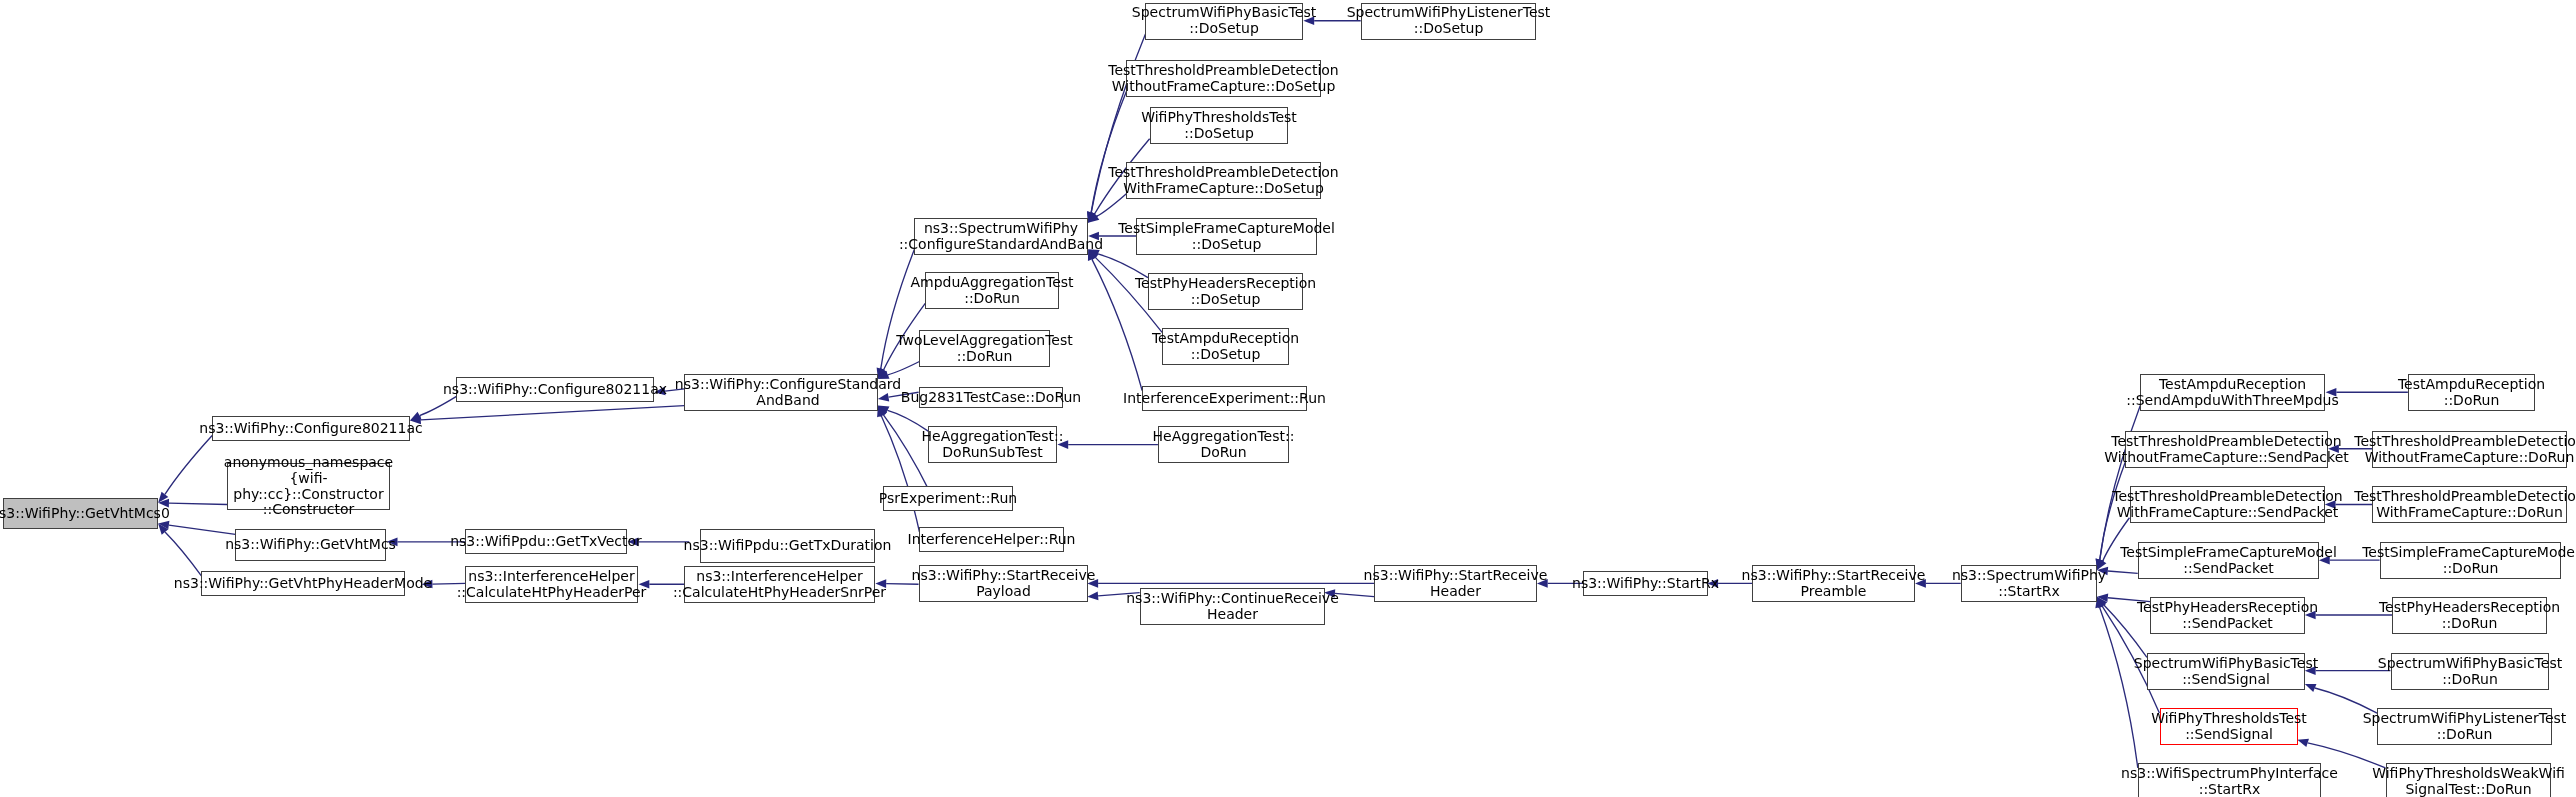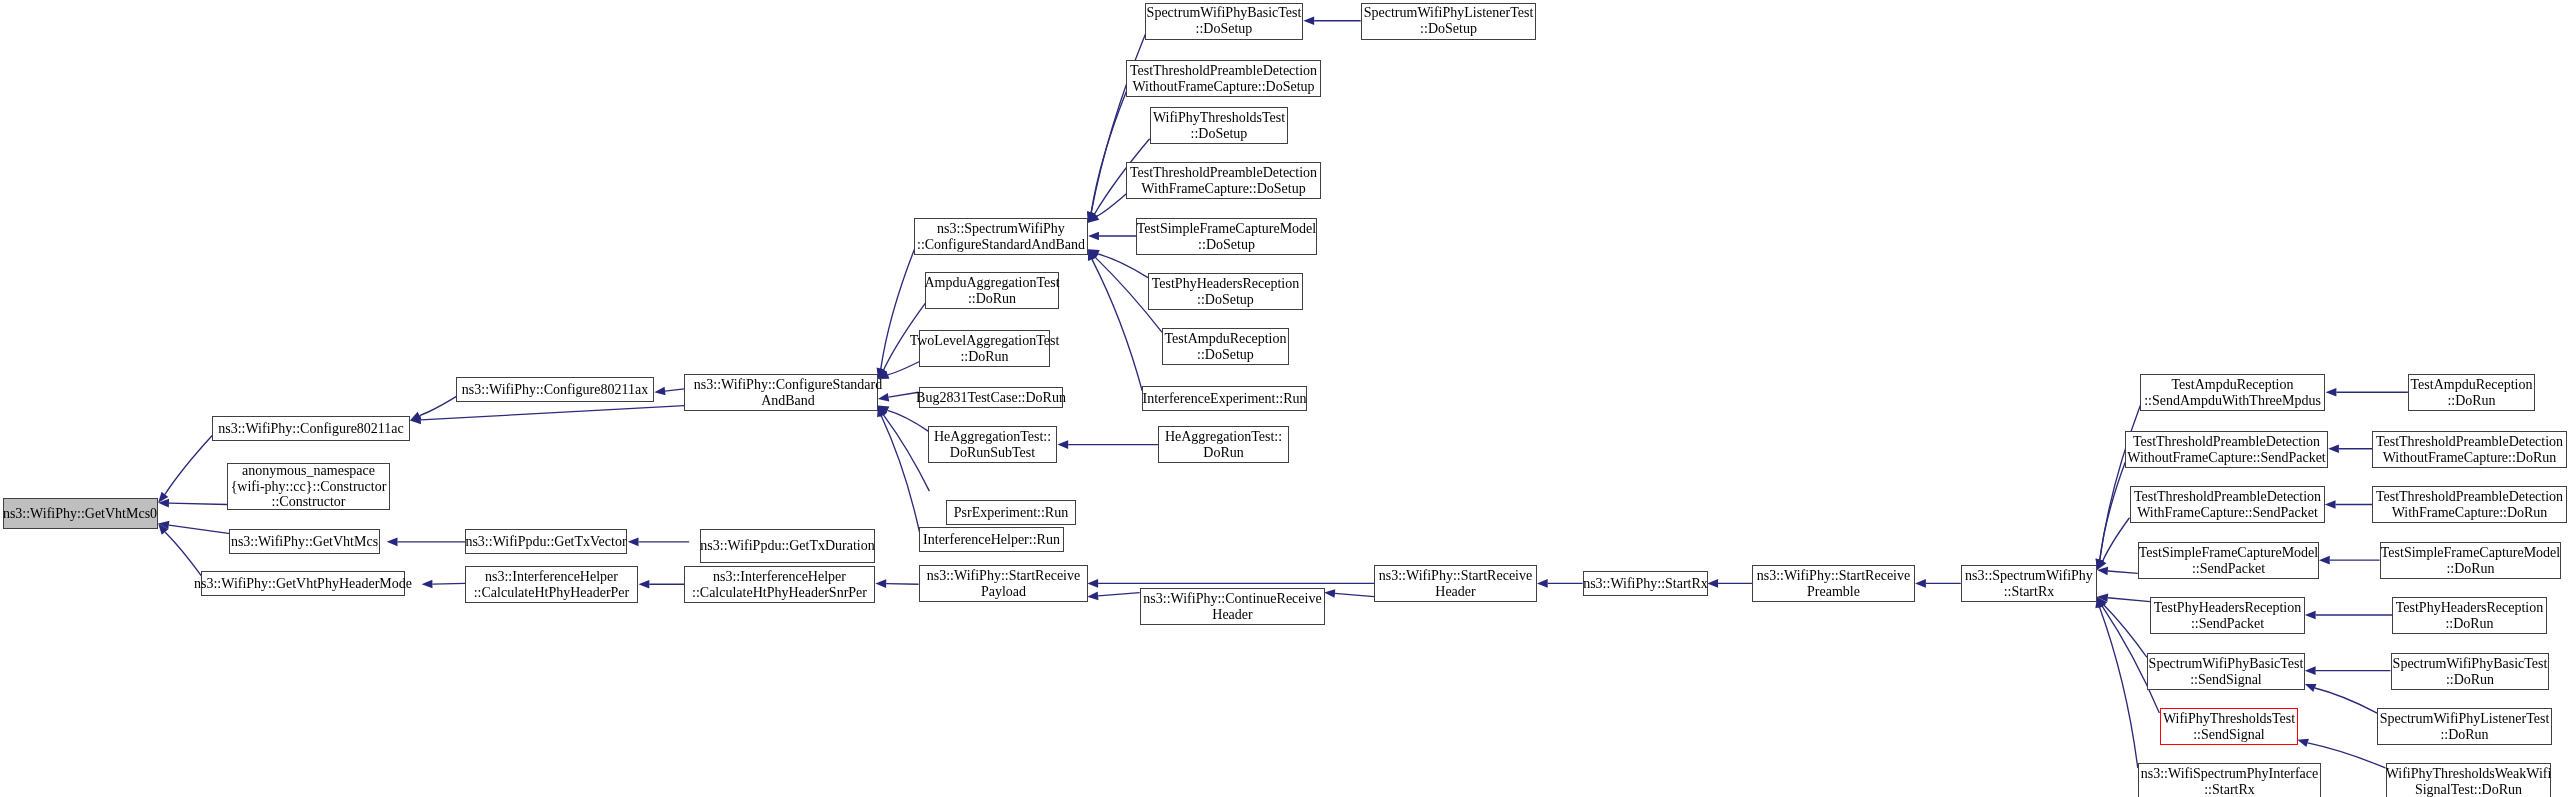--- a/index.html
+++ b/index.html
@@ -14,21 +14,20 @@
     color:#000000;
     font-size:14px;
     line-height:1.12;
     text-align:center;
     display:flex;
     align-items:center;
     justify-content:center;
     white-space:pre-line;
     letter-spacing:0px;
     z-index:2;
-    font-family:Liberation Serif, serif;
   }
   .node.root{background:#bfbfbf;border:0.8px solid #404040;}
   .node.hl{border:1.7px solid #ff0000;}
   svg line, svg path{stroke:#2a2a7a;fill:none;}
 </style>
 </head>
 <body>
 
 <div id="canvas">
   <svg id="edges" xmlns="http://www.w3.org/2000/svg" viewBox="0 0 3099 959" width="2576" height="797">
@@ -134,41 +133,41 @@
       <polygon points="2773,823 2787.00140104754,823.0277255466289 2783.1198245195096,832.6762157734487" fill="#27277e"></polygon>
       <path d="M 2870 924 Q 2818.87 902.886 2776.3787991149156 893.9705582066711" stroke="#27277e" stroke-width="1.6" fill="none"></path>
       <polygon points="2764,890 2777.967022397584,889.0190385607048 2774.790575832247,898.9220778526374" fill="#27277e"></polygon>
     </svg>
   <div id="nodes">
       <div class="node root" style="left: 2.5px; top: 498px; width: 155px; height: 31px;">ns3::WifiPhy::GetVhtMcs0</div>
       <div class="node" style="left: 212px; top: 416px; width: 198px; height: 25px;">ns3::WifiPhy::Configure80211ac</div>
       <div class="node" style="left: 227px; top: 463px; width: 163px; height: 47px;">anonymous_namespace
 {wifi-phy::cc}::Constructor
 ::Constructor</div>
-      <div class="node" style="left: 229px; top: 529px; width: 151px; height: 25px;">ns3::WifiPhy::GetVhtMcs</div>
+      <div class="node" style="left: 235px; top: 529px; width: 151px; height: 32px;">ns3::WifiPhy::GetVhtMcs</div>
       <div class="node" style="left: 201px; top: 571px; width: 204px; height: 25px;">ns3::WifiPhy::GetVhtPhyHeaderMode</div>
       <div class="node" style="left: 456px; top: 377px; width: 198px; height: 25px;">ns3::WifiPhy::Configure80211ax</div>
       <div class="node" style="left: 465px; top: 529px; width: 162px; height: 25px;">ns3::WifiPpdu::GetTxVector</div>
       <div class="node" style="left: 465px; top: 566px; width: 173px; height: 37px;">ns3::InterferenceHelper
 ::CalculateHtPhyHeaderPer</div>
       <div class="node" style="left: 684px; top: 374px; width: 194px; height: 37px; padding-left: 14px;">ns3::WifiPhy::ConfigureStandard
 AndBand</div>
       <div class="node" style="left: 700px; top: 529px; width: 175px; height: 34px;">ns3::WifiPpdu::GetTxDuration</div>
       <div class="node" style="left: 684px; top: 566px; width: 191px; height: 37px;">ns3::InterferenceHelper
 ::CalculateHtPhyHeaderSnrPer</div>
       <div class="node" style="left: 914px; top: 218px; width: 174px; height: 37px;">ns3::SpectrumWifiPhy
 ::ConfigureStandardAndBand</div>
       <div class="node" style="left: 925px; top: 272px; width: 134px; height: 37px;">AmpduAggregationTest
 ::DoRun</div>
       <div class="node" style="left: 919px; top: 330px; width: 131px; height: 37px;">TwoLevelAggregationTest
 ::DoRun</div>
       <div class="node" style="left: 919px; top: 387px; width: 144px; height: 21px;">Bug2831TestCase::DoRun</div>
       <div class="node" style="left: 928px; top: 426px; width: 129px; height: 37px;">HeAggregationTest::
 DoRunSubTest</div>
-      <div class="node" style="left: 946px; top: 486px; width: 130px; height: 25px; margin-top: 14px;">PsrExperiment::Run</div>
+      <div class="node" style="left: 883px; top: 486px; width: 130px; height: 25px;">PsrExperiment::Run</div>
       <div class="node" style="left: 919px; top: 527px; width: 145px; height: 25px;">InterferenceHelper::Run</div>
       <div class="node" style="left: 919px; top: 565px; width: 169px; height: 37px;">ns3::WifiPhy::StartReceive
 Payload</div>
       <div class="node" style="left: 1145px; top: 2.5px; width: 158px; height: 37px;">SpectrumWifiPhyBasicTest
 ::DoSetup</div>
       <div class="node" style="left: 1126px; top: 60px; width: 195px; height: 37px;">TestThresholdPreambleDetection
 WithoutFrameCapture::DoSetup</div>
       <div class="node" style="left: 1150px; top: 107px; width: 138px; height: 37px;">WifiPhyThresholdsTest
 ::DoSetup</div>
       <div class="node" style="left: 1126px; top: 162px; width: 195px; height: 37px;">TestThresholdPreambleDetection

